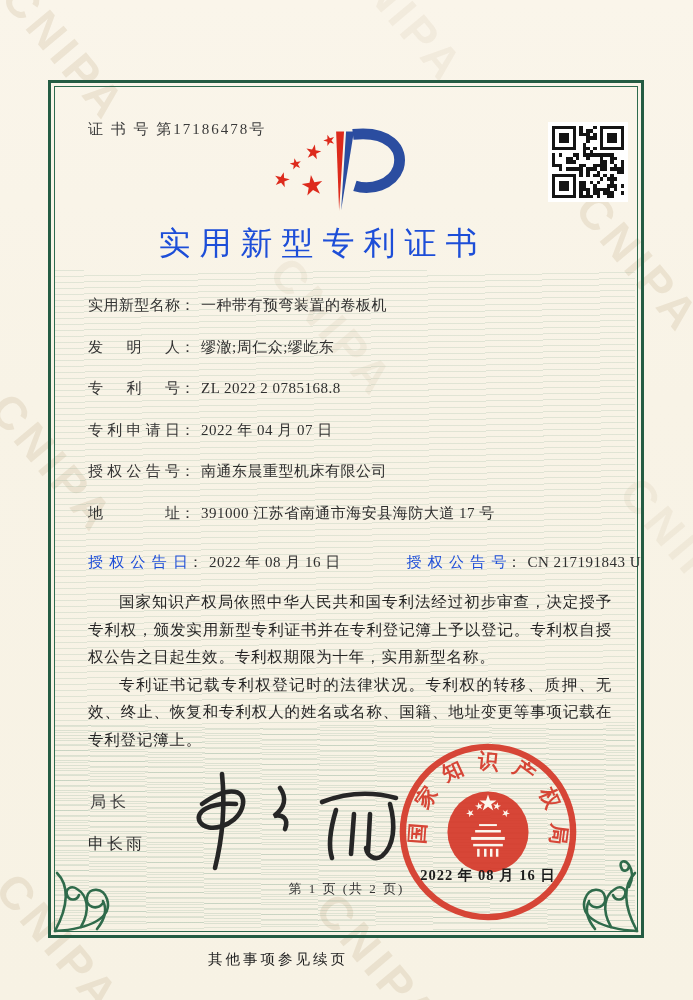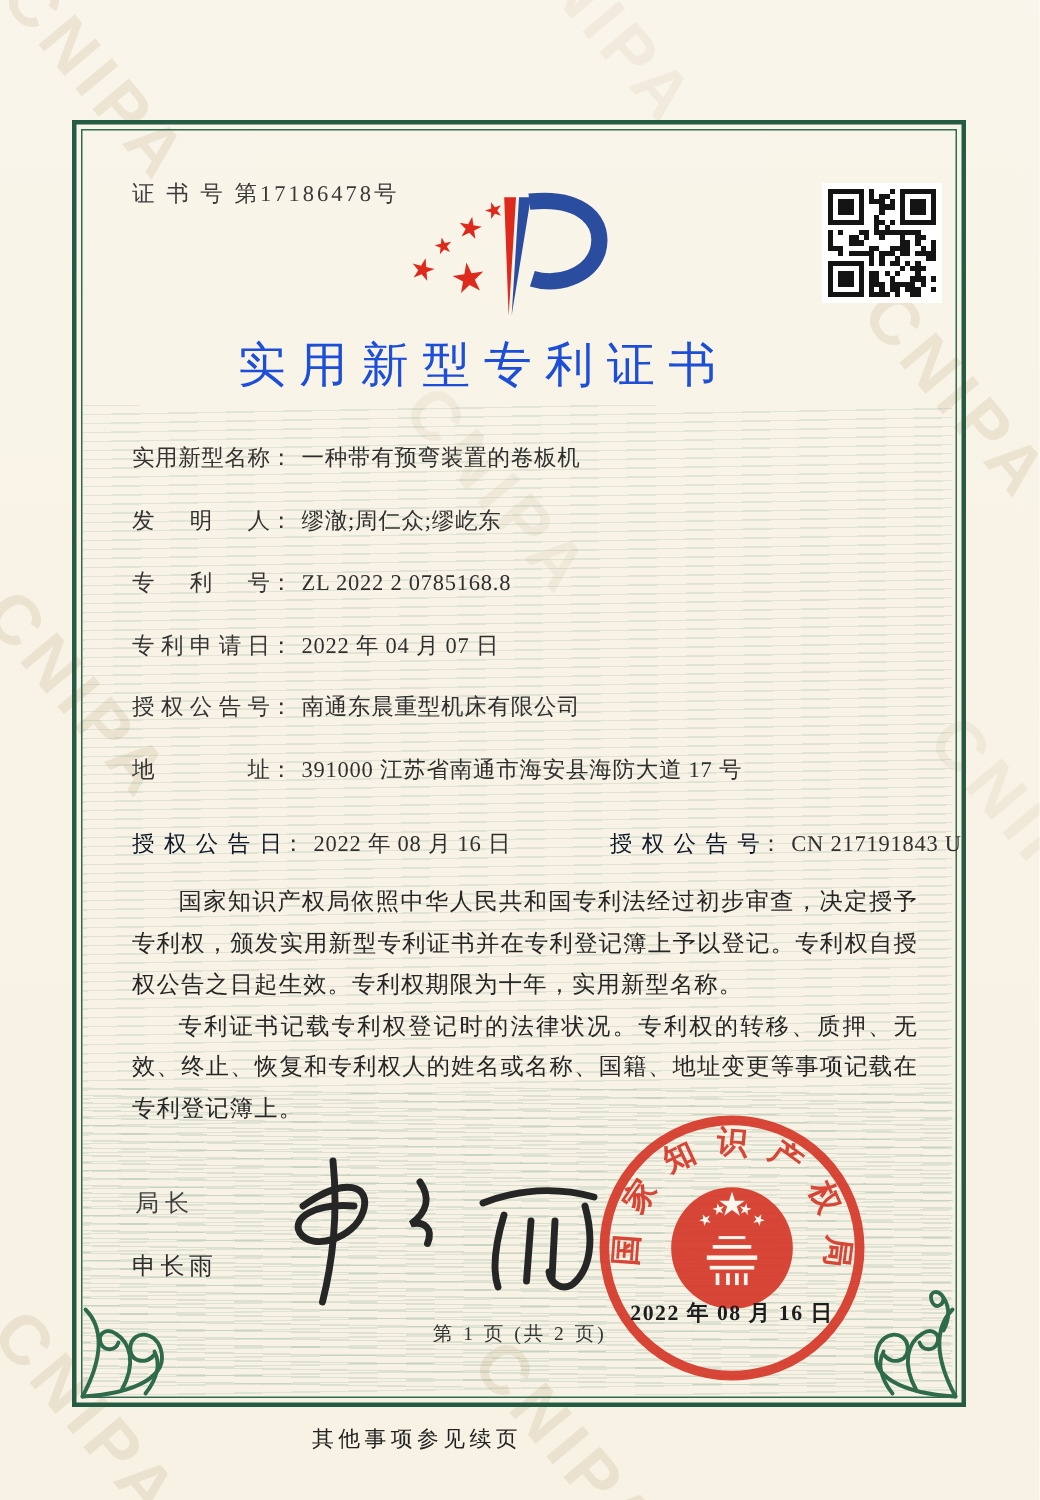--- a/index.html
+++ b/index.html
@@ -43,21 +43,21 @@
   }
   .fields{position:absolute;left:88px;top:296px;width:520px;}
   .f-row{height:41.5px;font-size:15px;color:#2f2f2f;white-space:nowrap;}
   .f-label{
     display:inline-block;width:92px;text-align:justify;text-align-last:justify;
     vertical-align:top;color:#333;
   }
   .f-colon{display:inline-block;margin-right:6px;}
   .f-value{letter-spacing:0.5px;}
   .grant-row{position:absolute;left:88px;top:553px;width:540px;font-size:15px;color:#2f2f2f;white-space:nowrap;}
-  .g-label{display:inline-block;width:100px;text-align:justify;text-align-last:justify;color:#0f172a;}
+  .g-label{display:inline-block;width:100px;text-align:justify;text-align-last:justify;color:#1d4ed8;}
   .g-pair2{margin-left:62px;margin-top:36px;}
   .paras{
     position:absolute;left:88px;top:588px;width:524px;
     font-size:15.5px;line-height:27.5px;color:#262626;text-align:justify;letter-spacing:0.8px;
   }
   .paras p{margin:0;text-indent:2em;}
   .signer{position:absolute;left:90px;top:792px;font-size:16px;letter-spacing:4px;color:#404040;}
   .signer-name{position:absolute;left:88px;top:834px;font-size:16px;letter-spacing:3px;color:#2d2d2d;}
   .sig-svg{position:absolute;left:182px;top:764px;width:230px;height:112px;}
   .seal{position:absolute;left:394px;top:738px;width:188px;height:188px;opacity:0.93;}

